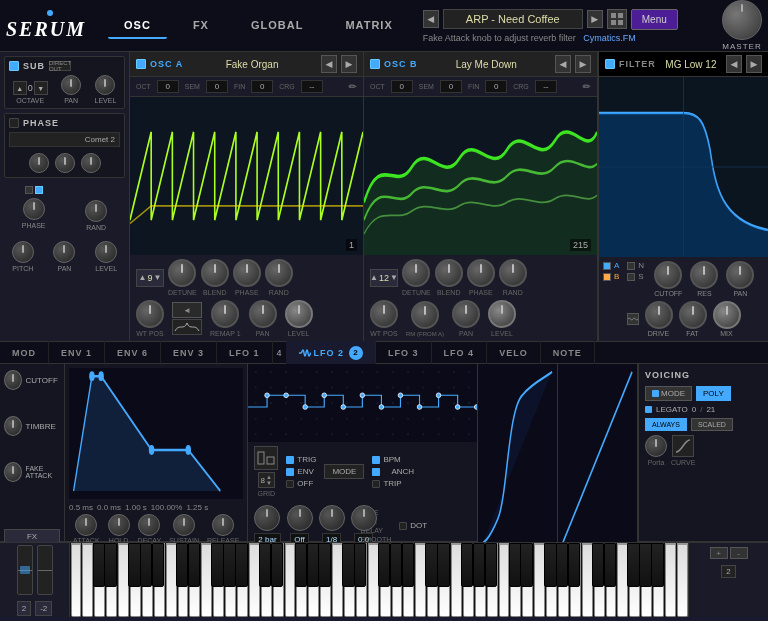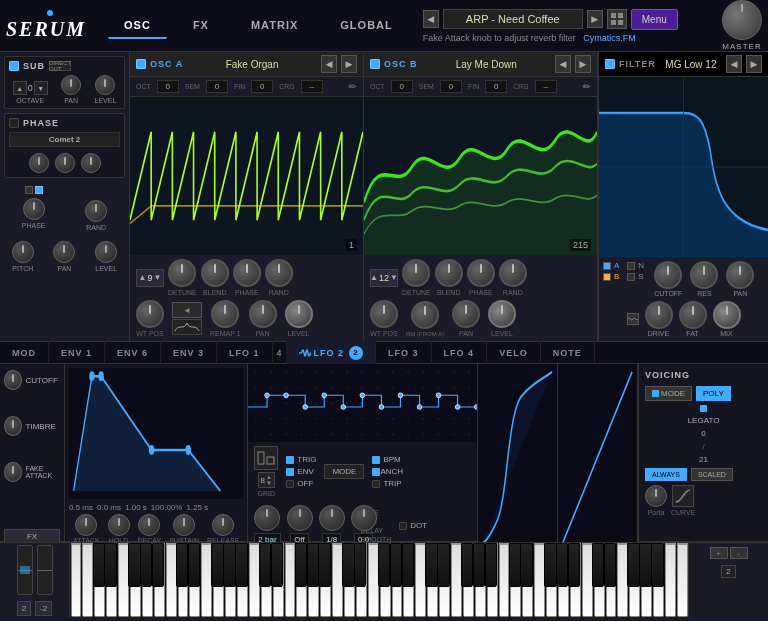--- a/index.html
+++ b/index.html
@@ -613,22 +613,22 @@
 
 <div class="header">
   <div style="display:flex;flex-direction:column;align-items:center;margin-right:10px;">
     <span class="logo-dot"></span>
     <span class="logo">SERUM</span>
   </div>
 
   <div class="nav-tabs">
     <div class="nav-tab active">OSC</div>
     <div class="nav-tab">FX</div>
+    <div class="nav-tab">GLOBAL</div>
     <div class="nav-tab">MATRIX</div>
-    <div class="nav-tab">GLOBAL</div>
   </div>
 
   <div class="header-center">
     <div class="preset-bar">
       <div class="arrow-btn">◀</div>
       <div class="preset-name-box">ARP - Need Coffee</div>
       <div class="arrow-btn">▶</div>
       <div style="width:20px;height:20px;background:#333;border:1px solid #555;display:flex;align-items:center;justify-content:center;cursor:pointer;">
         <svg width="12" height="12" viewBox="0 0 12 12">
             <rect x="0" y="0" width="5" height="5" fill="#888"></rect>
@@ -680,21 +680,21 @@
           <span class="knob-label">LEVEL</span>
         </div>
       </div>
     </div>
 
     <div class="sub-section">
       <div class="section-header">
         <div class="toggle-led off"></div>
         <span class="section-label">PHASE</span>
       </div>
-      <div style="background:#222;border:1px solid #333;padding:2px 4px;font-size:8px;color:#aaa;text-align:center;font-weight:bold;">Comet 2</div>
+      <div style="background:#222;border:1px solid #333;padding:2px 4px;font-size:8px;color:#aaa;text-align:right;">Comet 2</div>
       <div class="knob-row" style="justify-content:center;margin-top:6px;">
         <div class="knob-col">
           <div class="knob knob-sm"></div>
         </div>
         <div class="knob-col">
           <div class="knob knob-sm"></div>
         </div>
         <div class="knob-col">
           <div class="knob knob-sm"></div>
         </div>
@@ -1135,21 +1135,21 @@
 
         <div style="display:flex;flex-direction:column;align-items:center;gap:2px;">
           <div style="background:#222;border:1px solid #444;padding:2px 6px;color:#aaa;font-size:8px;cursor:pointer;min-width:40px;text-align:center;">MODE</div>
         </div>
 
         <div style="display:flex;flex-direction:column;gap:3px;">
           <div style="display:flex;align-items:center;gap:3px;">
             <div class="checkmark"></div>
             <span style="font-size:8px;color:#aaa;">BPM</span>
           </div>
-          <div style="display:flex;align-items:center;gap:0;">
+          <div style="display:flex;align-items:center;gap:11px;">
             <div class="checkmark"></div>
             <span style="font-size:8px;color:#aaa;">ANCH</span>
           </div>
           <div style="display:flex;align-items:center;gap:3px;">
             <div class="checkmark" style="background:#222;border:1px solid #444;"></div>
             <span style="font-size:8px;color:#aaa;">TRIP</span>
           </div>
         </div>
 
         <div style="display:flex;gap:6px;align-items:flex-end;">
@@ -1201,21 +1201,21 @@
       <div class="voicing-title">VOICING</div>
       <div class="voicing-row">
         <div class="poly-btn">
           <div style="display:flex;align-items:center;gap:2px;">
             <div class="checkmark" style="width:7px;height:7px;"></div>
             <span>MODE</span>
           </div>
         </div>
         <div class="poly-btn active">POLY</div>
       </div>
-      <div style="display:flex;align-items:center;gap:4px;margin-bottom:4px;flex-direction:column;">
+      <div style="display:flex;align-items:center;gap:4px;margin-bottom:4px;">
         <div class="checkmark" style="width:7px;height:7px;"></div>
         <span style="font-size:8px;color:#aaa;">LEGATO</span>
         <span style="font-size:8px;color:#aaa;">0</span>
         <span style="font-size:8px;color:#666;">/</span>
         <span style="font-size:8px;color:#aaa;">21</span>
       </div>
       <div style="display:flex;gap:4px;margin-bottom:4px;">
         <div class="poly-btn active" style="font-size:7px;">ALWAYS</div>
         <div class="poly-btn" style="font-size:7px;">SCALED</div>
       </div>

